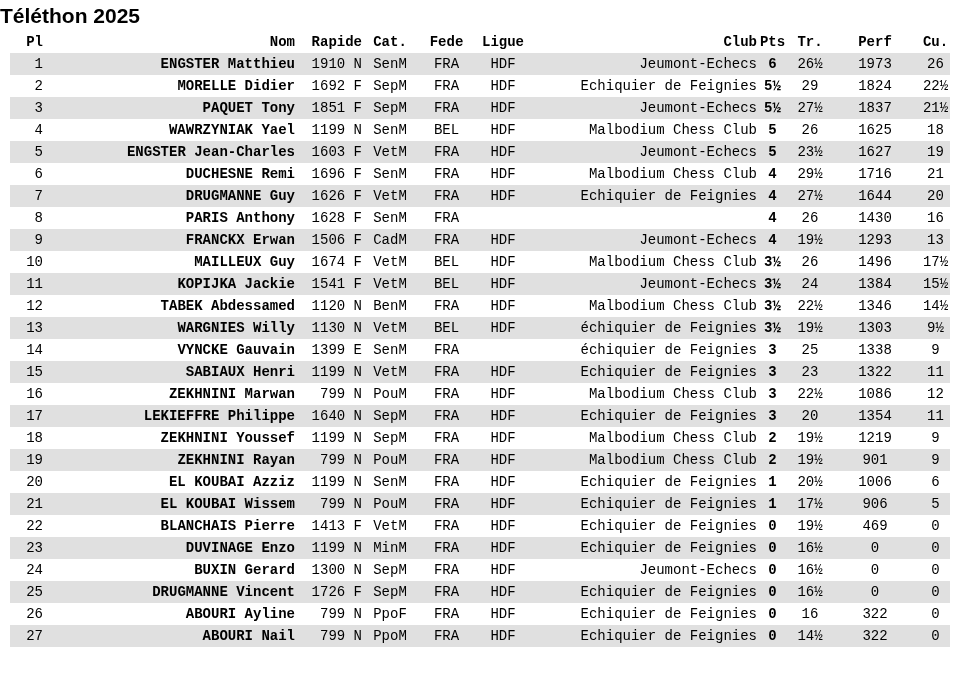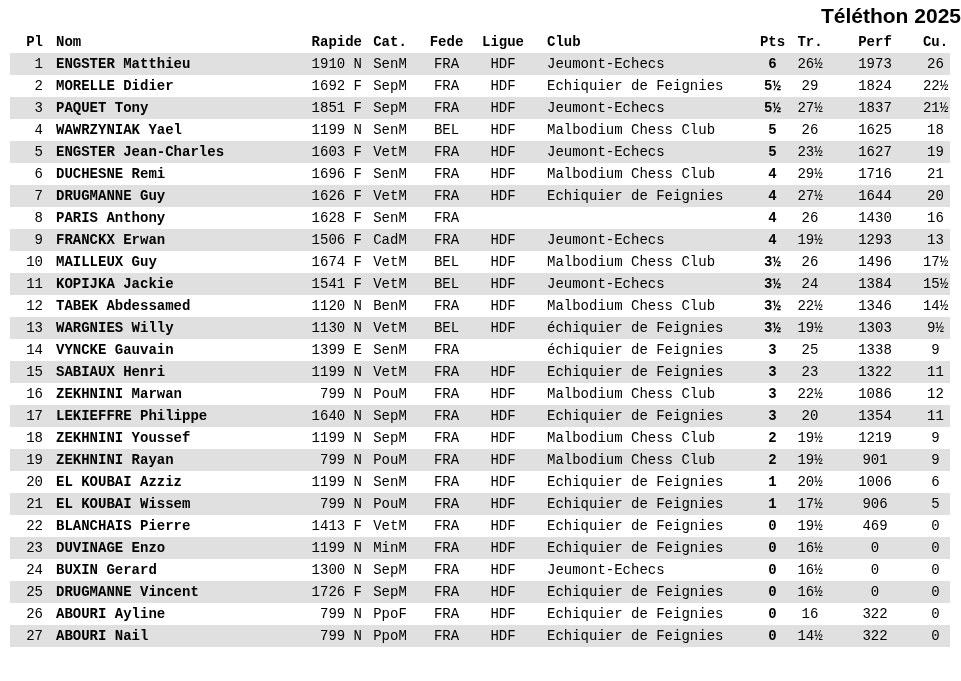--- a/index.html
+++ b/index.html
@@ -1,20 +1,20 @@
 <!DOCTYPE html>
 <html style="--zebra: #e0e0e0; --text: #000000; --bg: #ffffff;"><head>
 <meta charset="utf-8">
 <style>
   :root { --zebra:#e0e0e0; --text:#000000; --bg:#ffffff; }
   * { margin:0; padding:0; box-sizing:border-box; }
   html,body { width:961px; height:681px; background:var(--bg); overflow:hidden; }
   body { font-family:"Liberation Sans","DejaVu Sans",sans-serif; color:var(--text); }
 
-  .titles { text-align:right; padding-top:3px;margin-left:12px; }
+  .titles { text-align:left; padding-top:3px; }
   .title-line { font-size:21px; font-weight:bold; line-height:26px; }
 
   table.standings {
     table-layout:fixed;
     border-collapse:collapse;
     width:940px;
     margin-left:10px;
     margin-top:2px;
     font-size:14px;
     font-family:Liberation Mono, monospace;
@@ -26,21 +26,21 @@
 
   th, td {
     height:22px;
     padding:0;
     font-weight:normal;
     white-space:nowrap;
     overflow:hidden;
     vertical-align:middle;
   }
   thead th { font-weight:bold; }
-  .al { text-align:left; }
+  .al { text-align:right; }
   .ar { text-align:right; }
   .ac { text-align:center; }
   .c-nom { padding-left:13px; }
   .c-club { padding-left:16px; }
   .c-pts { padding-right:3px;text-align:center; }
   .bold { font-weight:bold;margin-top:12px; }
   tbody tr:nth-child(odd) { background:var(--zebra); }
 </style>
 </head>
 <body>

